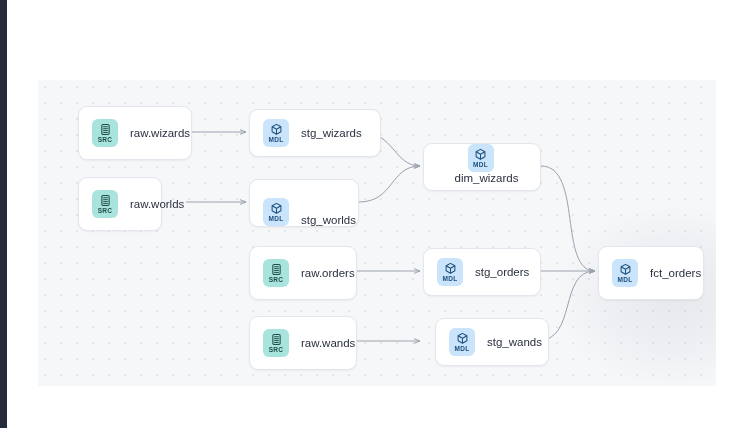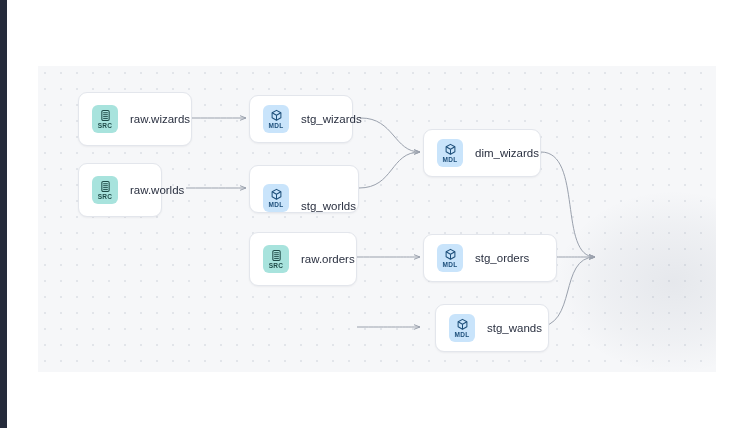--- a/index.html
+++ b/index.html
@@ -22,21 +22,21 @@
     left: 0; top: 0;
     width: 7px;
     height: 428px;
     background: #252b3b;
   }
 
   
   .lineage-canvas {
     position: absolute;
     left: 38px;
-    top: 66px;
+    top: 80px;
     width: 678px;
     height: 306px;
     background-color: #f6f7f9;
     background-image:
       radial-gradient(circle at 1px 1px, #e2e5ea 1.1px, transparent 1.2px);
     background-size: 16px 16px;
     background-position: 6px 6px;
     overflow: hidden;
   }
 
@@ -187,22 +187,35 @@
         <line x1="5.6" y1="4.6" x2="10.4" y2="4.6" stroke="#1f4b48" stroke-width="1.2" stroke-linecap="round"></line>
         <line x1="5.6" y1="7" x2="10.4" y2="7" stroke="#1f4b48" stroke-width="1.2" stroke-linecap="round"></line>
         <line x1="5.6" y1="9.4" x2="10.4" y2="9.4" stroke="#1f4b48" stroke-width="1.2" stroke-linecap="round"></line>
         <line x1="5.6" y1="11.8" x2="10.4" y2="11.8" stroke="#1f4b48" stroke-width="1.2" stroke-linecap="round"></line>
       </svg>
       <span class="badge-text">SRC</span>
     </span>
     <span class="node-label">raw.orders</span>
   </div>
 
-
-  <div class="node" style="left:211px; top:29px; width:104px;">
+  <div class="node tall" style="left:211px; top:236px; width:108px;">
+    <span class="node-badge badge-src">
+      <svg class="badge-glyph" viewBox="0 0 16 16">
+        <rect x="3.5" y="1.8" width="9" height="12.4" rx="1.6" fill="none" stroke="#1f4b48" stroke-width="1.3"></rect>
+        <line x1="5.6" y1="4.6" x2="10.4" y2="4.6" stroke="#1f4b48" stroke-width="1.2" stroke-linecap="round"></line>
+        <line x1="5.6" y1="7" x2="10.4" y2="7" stroke="#1f4b48" stroke-width="1.2" stroke-linecap="round"></line>
+        <line x1="5.6" y1="9.4" x2="10.4" y2="9.4" stroke="#1f4b48" stroke-width="1.2" stroke-linecap="round"></line>
+        <line x1="5.6" y1="11.8" x2="10.4" y2="11.8" stroke="#1f4b48" stroke-width="1.2" stroke-linecap="round"></line>
+      </svg>
+      <span class="badge-text">SRC</span>
+    </span>
+    <span class="node-label">raw.wands</span>
+  </div>
+
+  <div class="node" style="left:211px; top:29px; width:132px;">
     <span class="node-badge badge-mdl">
       <svg class="badge-glyph" viewBox="0 0 16 16">
         <path d="M8 1.7 L13.4 4.7 L13.4 10.8 L8 13.8 L2.6 10.8 L2.6 4.7 Z" fill="none" stroke="#1d4f7a" stroke-width="1.25" stroke-linejoin="round"></path>
         <path d="M2.6 4.7 L8 7.7 L13.4 4.7" fill="none" stroke="#1d4f7a" stroke-width="1.25" stroke-linejoin="round"></path>
         <line x1="8" y1="7.7" x2="8" y2="13.8" stroke="#1d4f7a" stroke-width="1.25"></line>
       </svg>
       <span class="badge-text">MDL</span>
     </span>
     <span class="node-label">stg_wizards</span>
   </div>
@@ -212,21 +225,21 @@
       <svg class="badge-glyph" viewBox="0 0 16 16">
         <path d="M8 1.7 L13.4 4.7 L13.4 10.8 L8 13.8 L2.6 10.8 L2.6 4.7 Z" fill="none" stroke="#1d4f7a" stroke-width="1.25" stroke-linejoin="round"></path>
         <path d="M2.6 4.7 L8 7.7 L13.4 4.7" fill="none" stroke="#1d4f7a" stroke-width="1.25" stroke-linejoin="round"></path>
         <line x1="8" y1="7.7" x2="8" y2="13.8" stroke="#1d4f7a" stroke-width="1.25"></line>
       </svg>
       <span class="badge-text">MDL</span>
     </span>
     <span class="node-label">stg_worlds</span>
   </div>
 
-  <div class="node" style="left:385px; top:168px; width:134px;">
+  <div class="node" style="left:385px; top:168px; width:118px;">
     <span class="node-badge badge-mdl">
       <svg class="badge-glyph" viewBox="0 0 16 16">
         <path d="M8 1.7 L13.4 4.7 L13.4 10.8 L8 13.8 L2.6 10.8 L2.6 4.7 Z" fill="none" stroke="#1d4f7a" stroke-width="1.25" stroke-linejoin="round"></path>
         <path d="M2.6 4.7 L8 7.7 L13.4 4.7" fill="none" stroke="#1d4f7a" stroke-width="1.25" stroke-linejoin="round"></path>
         <line x1="8" y1="7.7" x2="8" y2="13.8" stroke="#1d4f7a" stroke-width="1.25"></line>
       </svg>
       <span class="badge-text">MDL</span>
     </span>
     <span class="node-label">stg_orders</span>
   </div>
@@ -236,26 +249,37 @@
       <svg class="badge-glyph" viewBox="0 0 16 16">
         <path d="M8 1.7 L13.4 4.7 L13.4 10.8 L8 13.8 L2.6 10.8 L2.6 4.7 Z" fill="none" stroke="#1d4f7a" stroke-width="1.25" stroke-linejoin="round"></path>
         <path d="M2.6 4.7 L8 7.7 L13.4 4.7" fill="none" stroke="#1d4f7a" stroke-width="1.25" stroke-linejoin="round"></path>
         <line x1="8" y1="7.7" x2="8" y2="13.8" stroke="#1d4f7a" stroke-width="1.25"></line>
       </svg>
       <span class="badge-text">MDL</span>
     </span>
     <span class="node-label">stg_wands</span>
   </div>
 
-  <div class="node" style="left:385px; top:63px; width:118px;">
+  <div class="node" style="left:385px; top:63px; width:118px;flex-direction:column;">
     <span class="node-badge badge-mdl">
       <svg class="badge-glyph" viewBox="0 0 16 16">
         <path d="M8 1.7 L13.4 4.7 L13.4 10.8 L8 13.8 L2.6 10.8 L2.6 4.7 Z" fill="none" stroke="#1d4f7a" stroke-width="1.25" stroke-linejoin="round"></path>
         <path d="M2.6 4.7 L8 7.7 L13.4 4.7" fill="none" stroke="#1d4f7a" stroke-width="1.25" stroke-linejoin="round"></path>
         <line x1="8" y1="7.7" x2="8" y2="13.8" stroke="#1d4f7a" stroke-width="1.25"></line>
       </svg>
       <span class="badge-text">MDL</span>
     </span>
     <span class="node-label">dim_wizards</span>
   </div>
 
+  <div class="node tall" style="left:560px; top:166px; width:106px;">
+    <span class="node-badge badge-mdl">
+      <svg class="badge-glyph" viewBox="0 0 16 16">
+        <path d="M8 1.7 L13.4 4.7 L13.4 10.8 L8 13.8 L2.6 10.8 L2.6 4.7 Z" fill="none" stroke="#1d4f7a" stroke-width="1.25" stroke-linejoin="round"></path>
+        <path d="M2.6 4.7 L8 7.7 L13.4 4.7" fill="none" stroke="#1d4f7a" stroke-width="1.25" stroke-linejoin="round"></path>
+        <line x1="8" y1="7.7" x2="8" y2="13.8" stroke="#1d4f7a" stroke-width="1.25"></line>
+      </svg>
+      <span class="badge-text">MDL</span>
+    </span>
+    <span class="node-label">fct_orders</span>
+  </div>
 
 </div>
 
 </body></html>

